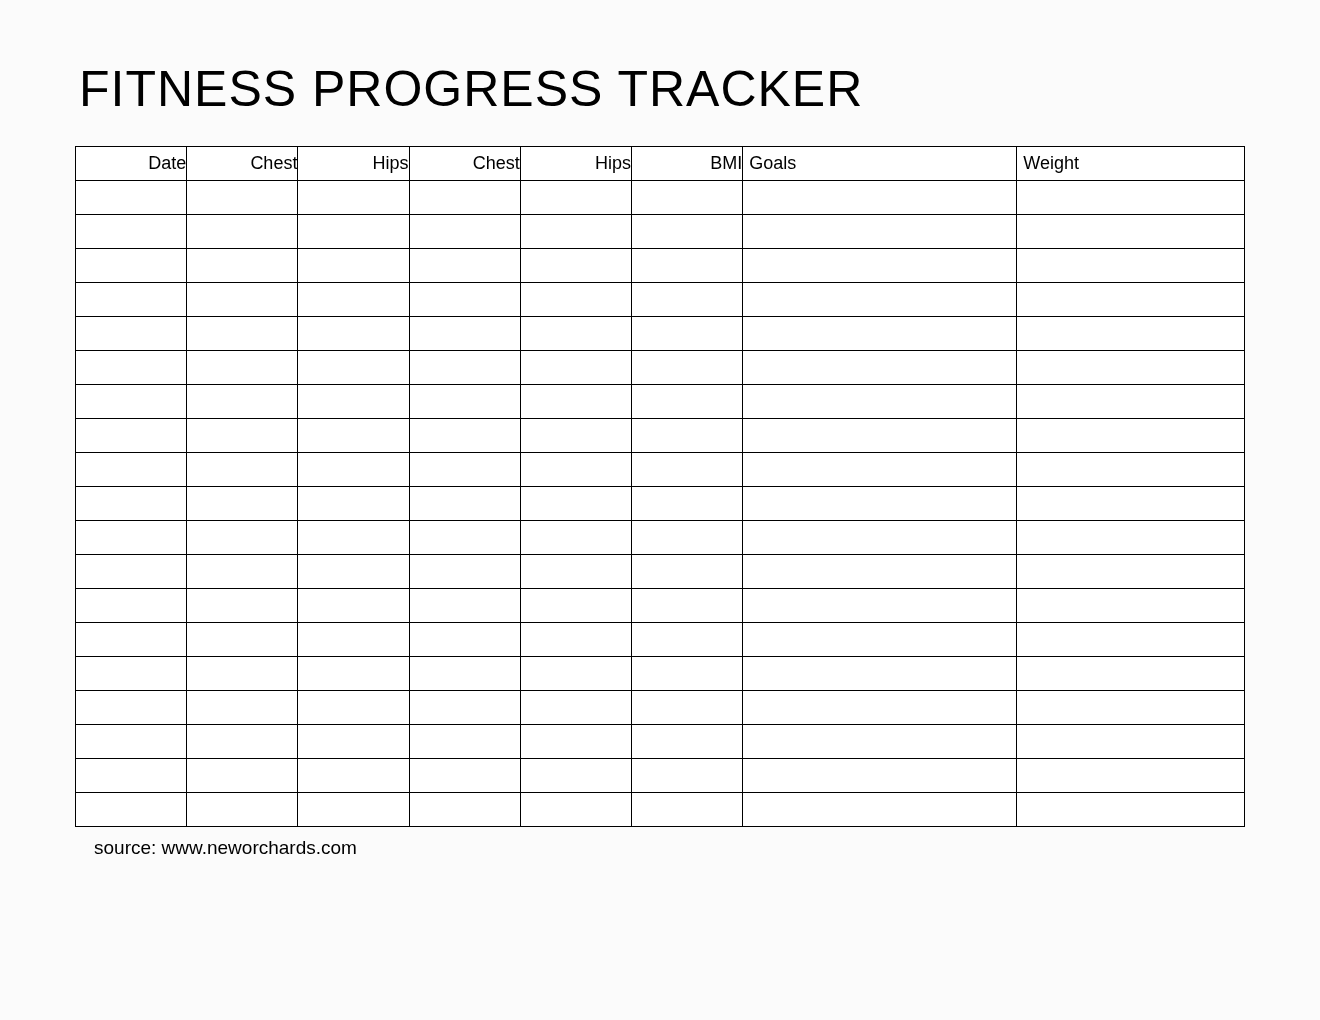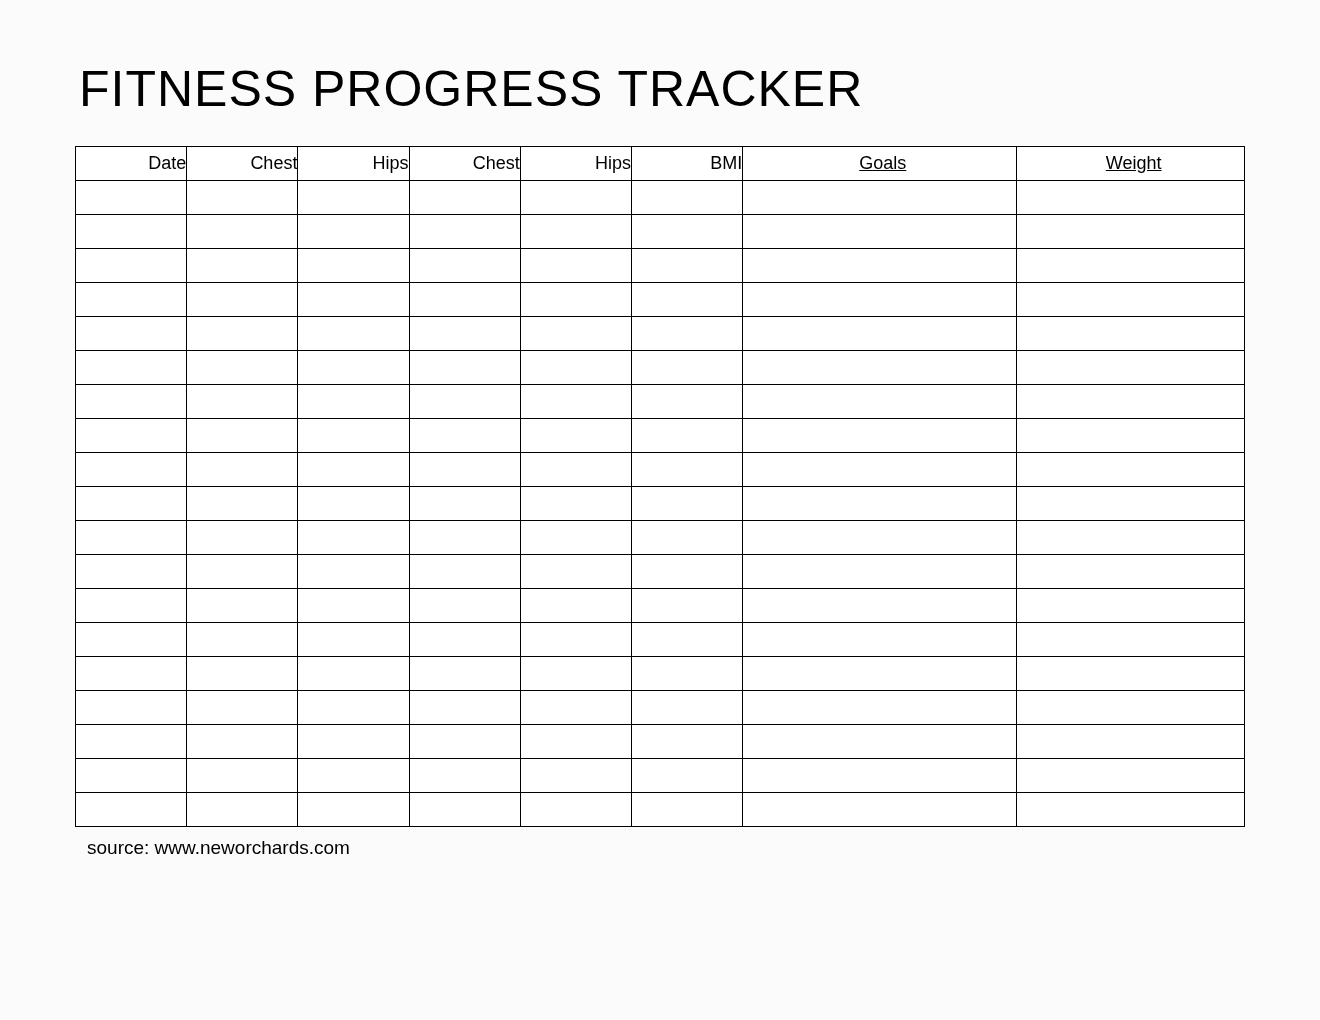--- a/index.html
+++ b/index.html
@@ -33,37 +33,36 @@
       font-size: 18px;
       font-weight: 400;
       background: #fff;
     }
     th {
       text-align: right;
       vertical-align: middle;
       font-weight: 400;
     }
     th.left-align {
-      text-align: center;
+      text-align: left;
       padding-left: 6px;
-      text-decoration: underline;
     }
     col.narrow {
       width: 8.6%;
     }
     col.wide {
       width: 21.2%;
     }
     col.notes {
       width: 17.6%;
     }
     .source {
       margin-top: 10px;
       font-size: 19px;
-      margin-left: 12px;
+      margin-left: 19px;
     }
   </style>
 </head>
 <body>
 
 <h1 class="title">FITNESS PROGRESS TRACKER</h1>
 
 <table>
   <colgroup>
     <col class="narrow">

